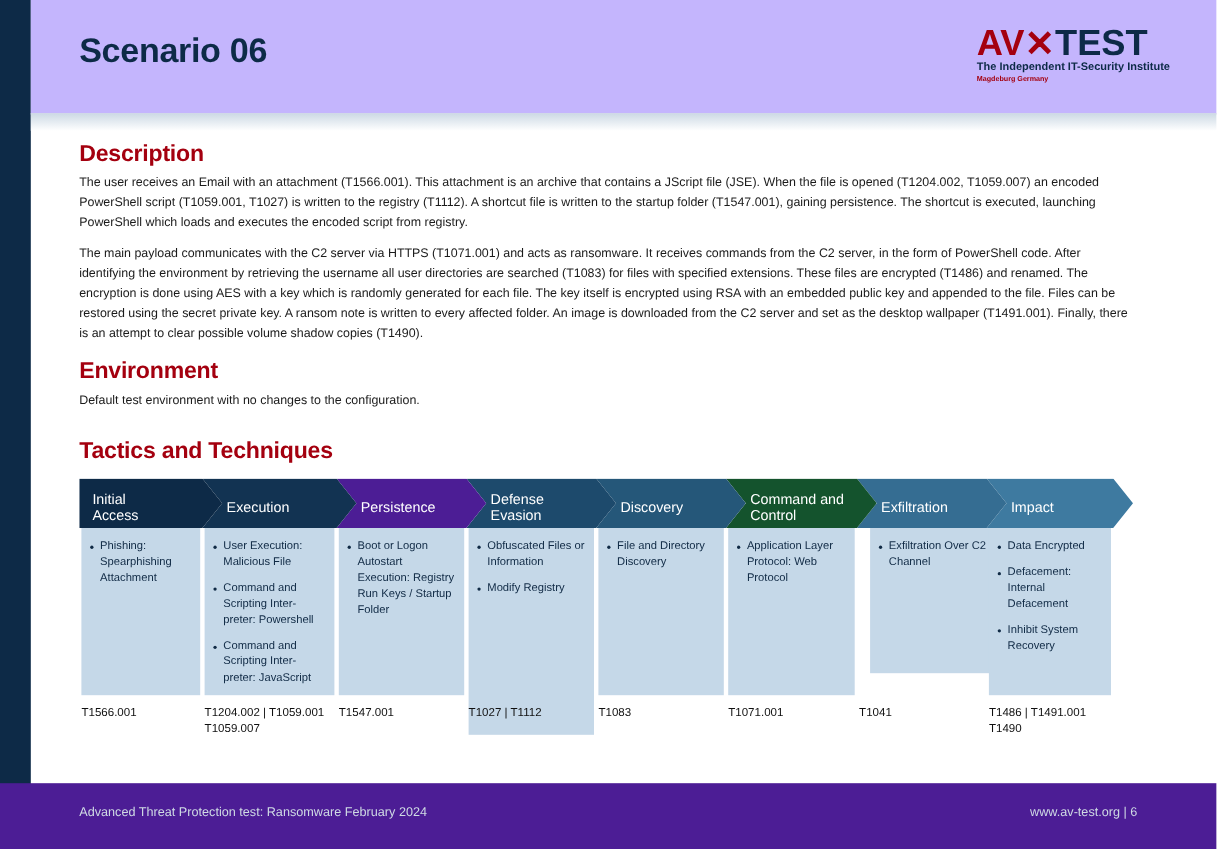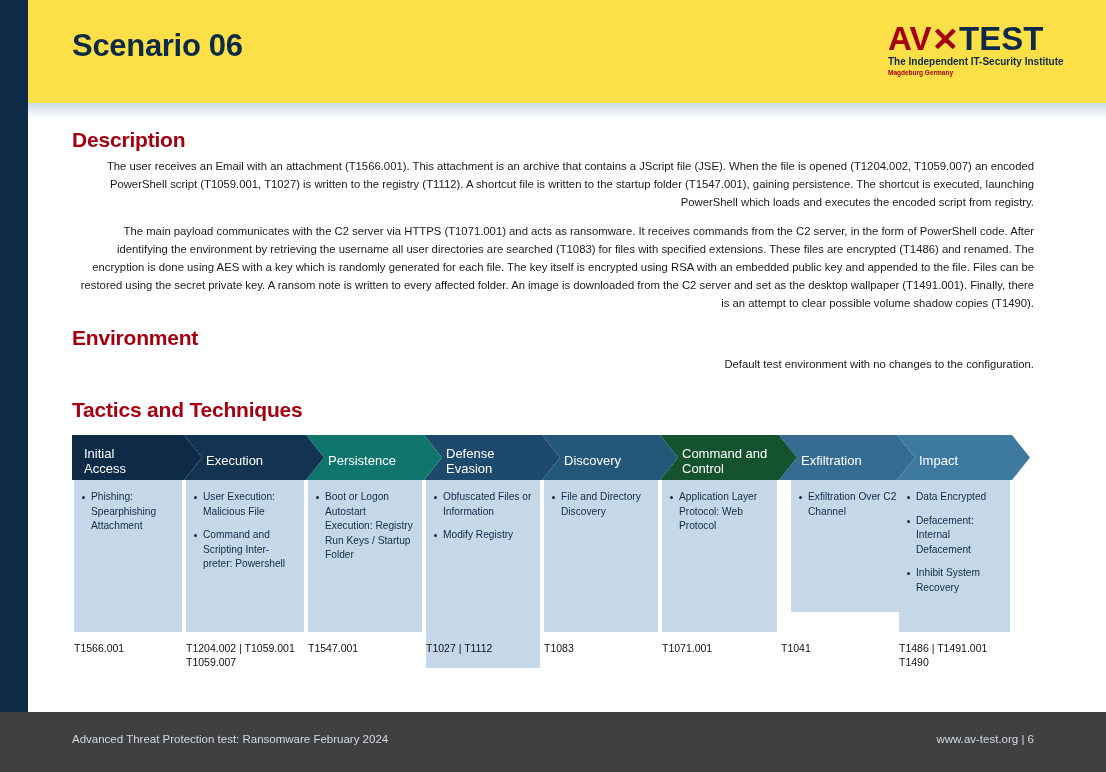--- a/index.html
+++ b/index.html
@@ -25,21 +25,21 @@
     position: absolute;
     left: 0; top: 0;
     width: 28px; height: 772px;
     background: #0d2a47;
   }
   
   .header {
     position: absolute;
     left: 28px; top: 0;
     width: 1078px; height: 103px;
-    background: #fde047;
+    background: #c4b5fd;
     border-bottom: 1px solid #e4e8ec;
   }
   .header-title {
     position: absolute;
     left: 44px; top: 28px;
     font-size: 31px;
     font-weight: bold;
     color: #0d2a47;
     letter-spacing: -0.3px;
   }
@@ -97,21 +97,21 @@
     font-size: 21px;
     font-weight: bold;
     color: #a4000f;
     letter-spacing: -0.2px;
   }
   p.body {
     margin: 6px 0 0 0;
     font-size: 11.3px;
     line-height: 17.8px;
     color: #1a1a1a;
-    text-align: right;
+    text-align: left;
   }
   p.body + p.body { margin-top: 12px; }
   .sec-desc { position: absolute; left: 0; top: 0; width: 962px; }
   .sec-env { position: absolute; left: 0; top: 198px; width: 962px; }
   .sec-tt { position: absolute; left: 0; top: 270px; width: 962px; }
 
   
   .tt-wrap {
     position: absolute;
     left: 0; top: 37px;
@@ -167,21 +167,21 @@
     position: absolute;
     font-size: 10.5px;
     line-height: 14px;
     color: #101010;
   }
   
   .footer {
     position: absolute;
     left: 0; top: 712px;
     width: 1106px; height: 60px;
-    background: #404040;
+    background: #4c1d95;
   }
   .footer-left {
     position: absolute;
     left: 72px; top: 21px;
     color: #cfdae4;
     font-size: 11.5px;
   }
   .footer-right {
     position: absolute;
     right: 72px; top: 21px;
@@ -230,21 +230,21 @@
               <div style="padding-left: 2px;">
                 <span>Initial</span>
                 <span>Access</span>
               </div>
             </div>
             <div class="chev" style="left: 112px; width: 140px; background: rgb(18, 51, 82); z-index: 19; clip-path: polygon(0px 0px, 122px 0px, 140px 50%, 122px 100%, 0px 100%, 18px 50%);">
               <div style="padding-left: 12px;">
                 <span>Execution</span>
               </div>
             </div>
-            <div class="chev" style="left: 234px; width: 136px; background: #0f766e; z-index: 18; clip-path: polygon(0px 0px, 118px 0px, 136px 50%, 118px 100%, 0px 100%, 18px 50%);">
+            <div class="chev" style="left: 234px; width: 136px; background: #4c1d95; z-index: 18; clip-path: polygon(0px 0px, 118px 0px, 136px 50%, 118px 100%, 0px 100%, 18px 50%);">
               <div style="padding-left: 12px;">
                 <span>Persistence</span>
               </div>
             </div>
             <div class="chev" style="left: 352px; width: 136px; background: rgb(29, 74, 108); z-index: 17; clip-path: polygon(0px 0px, 118px 0px, 136px 50%, 118px 100%, 0px 100%, 18px 50%);">
               <div style="padding-left: 12px;">
                 <span>Defense</span>
                 <span>Evasion</span>
               </div>
             </div>
@@ -274,20 +274,21 @@
             <div class="colcell" style="left: 2px; width: 108px; height: 152px;">
               <ul>
                 <li>Phishing: Spearphishing Attachment</li>
               </ul>
             </div>
             <div class="tech-ids" style="left: 2px; top: 206px; width: 124px; white-space: pre-line;">T1566.001</div>
             <div class="colcell" style="left: 114px; width: 118px; height: 152px;">
               <ul>
                 <li>User Execution: Malicious File</li>
                 <li>Command and Scripting Inter-preter: Powershell</li>
+                <li>Command and Scripting Inter-preter: JavaScript</li>
               </ul>
             </div>
             <div class="tech-ids" style="left: 114px; top: 206px; width: 134px; white-space: pre-line;">T1204.002 | T1059.001
 T1059.007</div>
             <div class="colcell" style="left: 236px; width: 114px; height: 152px;">
               <ul>
                 <li>Boot or Logon Autostart Execution: Registry Run Keys / Startup Folder</li>
               </ul>
             </div>
             <div class="tech-ids" style="left: 236px; top: 206px; width: 130px; white-space: pre-line;">T1547.001</div>

